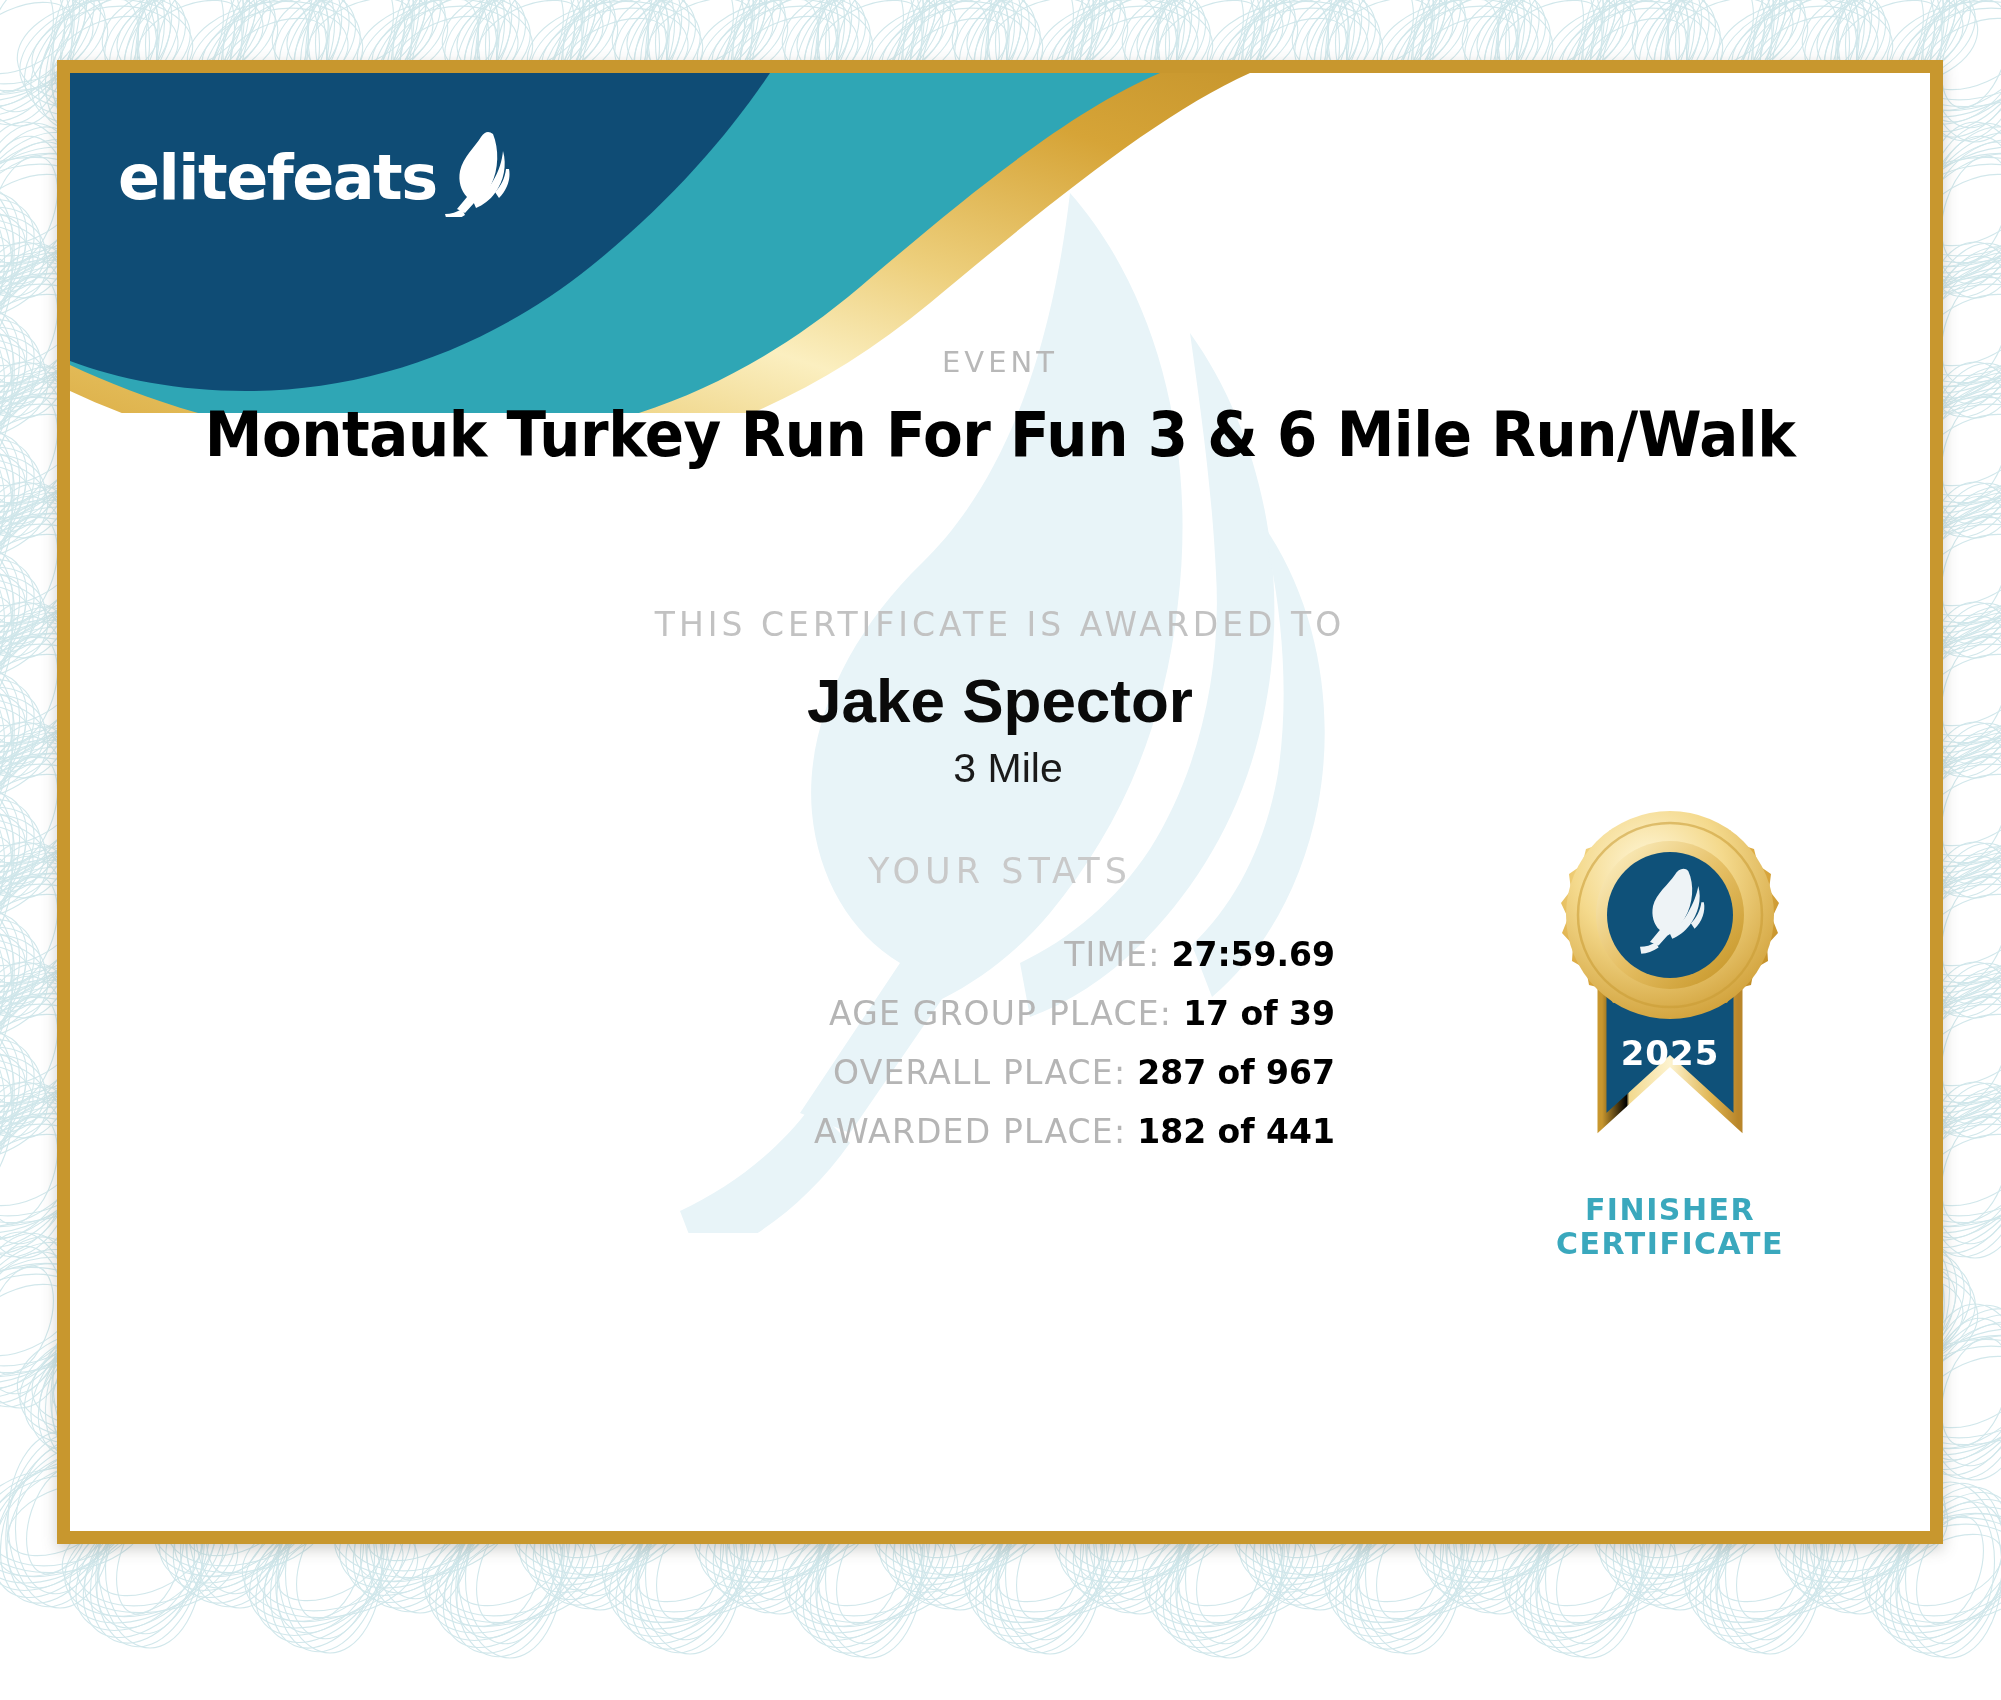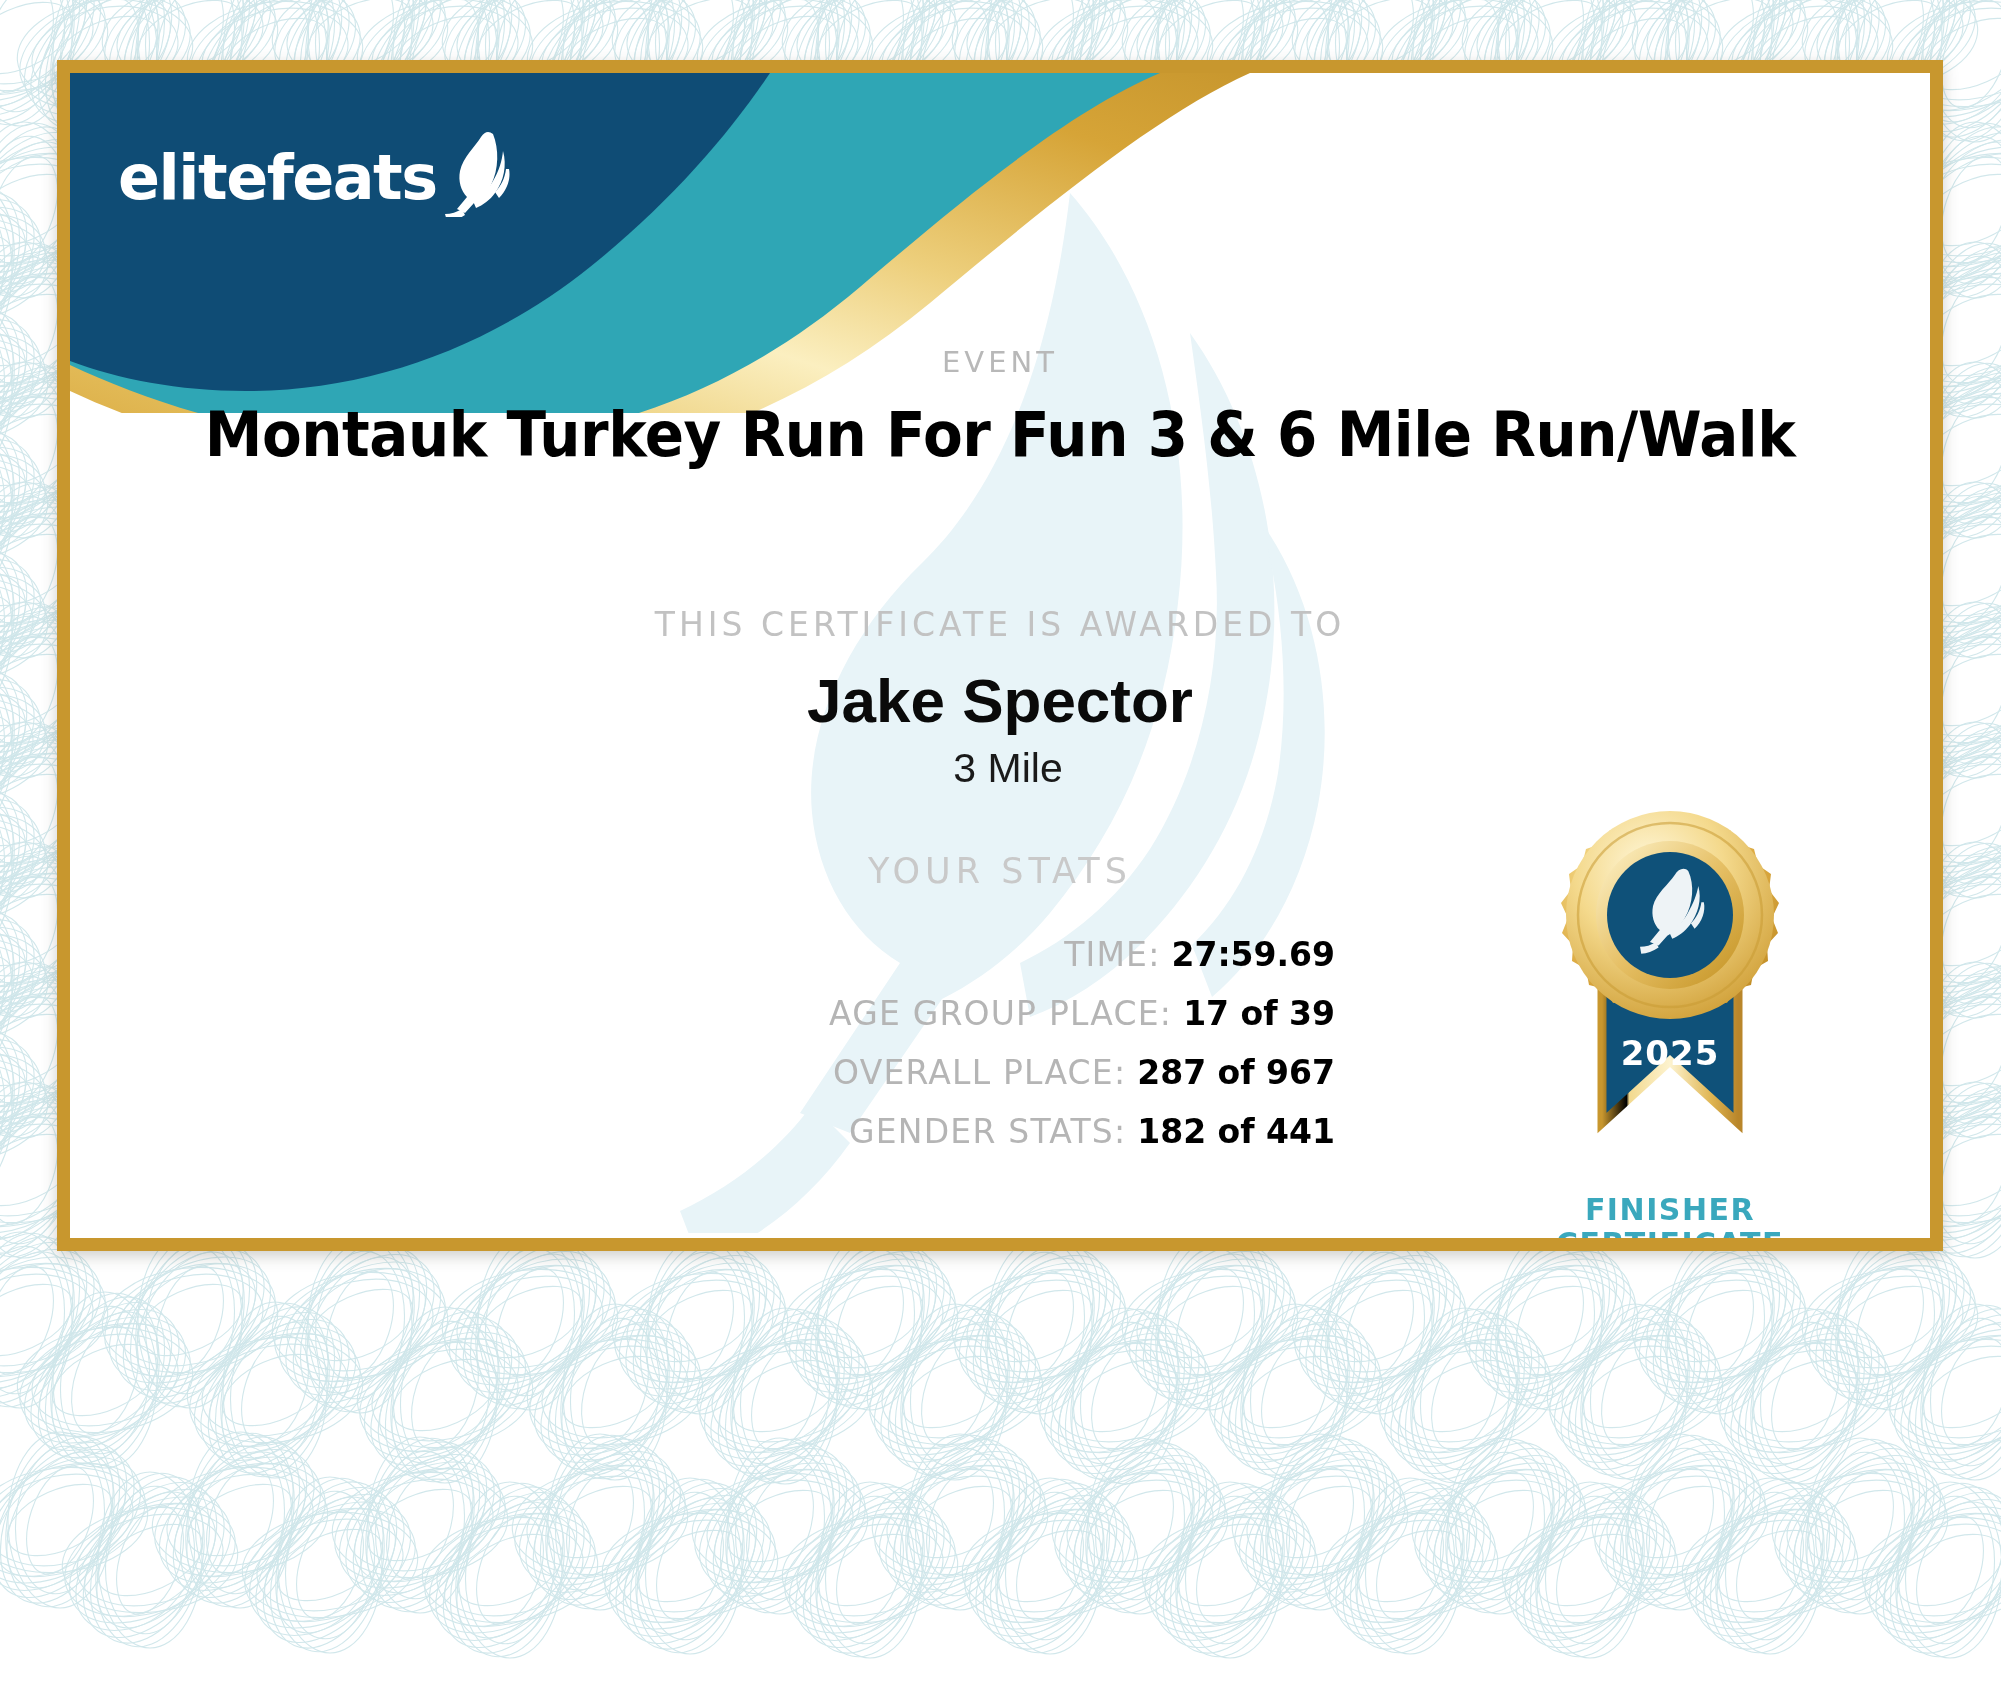--- a/index.html
+++ b/index.html
@@ -27,21 +27,21 @@
     inset: 0;
     z-index: 1;
   }
 
   
   #gold-frame {
     position: absolute;
     left: 57px;
     top: 60px;
     width: 1886px;
-    height: 1191px;
+    height: 1484px;
     border: 13px solid #c8972e;
     box-sizing: border-box;
     background: #ffffff;
     z-index: 3;
     box-shadow: 0 5px 14px rgba(80,80,70,0.28);
   }
   #frame-inner {
     position: absolute;
     inset: 0;
     overflow: hidden;
@@ -434,21 +434,21 @@
           </div>
           <div class="stat-row">
             <span class="stat-key">AGE GROUP PLACE:</span>
             <span class="stat-val">17 of 39</span>
           </div>
           <div class="stat-row">
             <span class="stat-key">OVERALL PLACE:</span>
             <span class="stat-val">287 of 967</span>
           </div>
           <div class="stat-row">
-            <span class="stat-key">GENDER STATS:</span>
+            <span class="stat-key">AWARDED PLACE:</span>
             <span class="stat-val">182 of 441</span>
           </div>
         </div>
 
         <div id="seal-block">
           <svg width="260" height="390" viewBox="0 0 260 390">
             <defs>
               <linearGradient id="ribbonGold" x1="0" y1="0" x2="1" y2="0">
                 <stop offset="0%" stop-color="#c8972e"></stop>
                 <stop offset="18%" stop-color="#f0d municipal"></stop>

